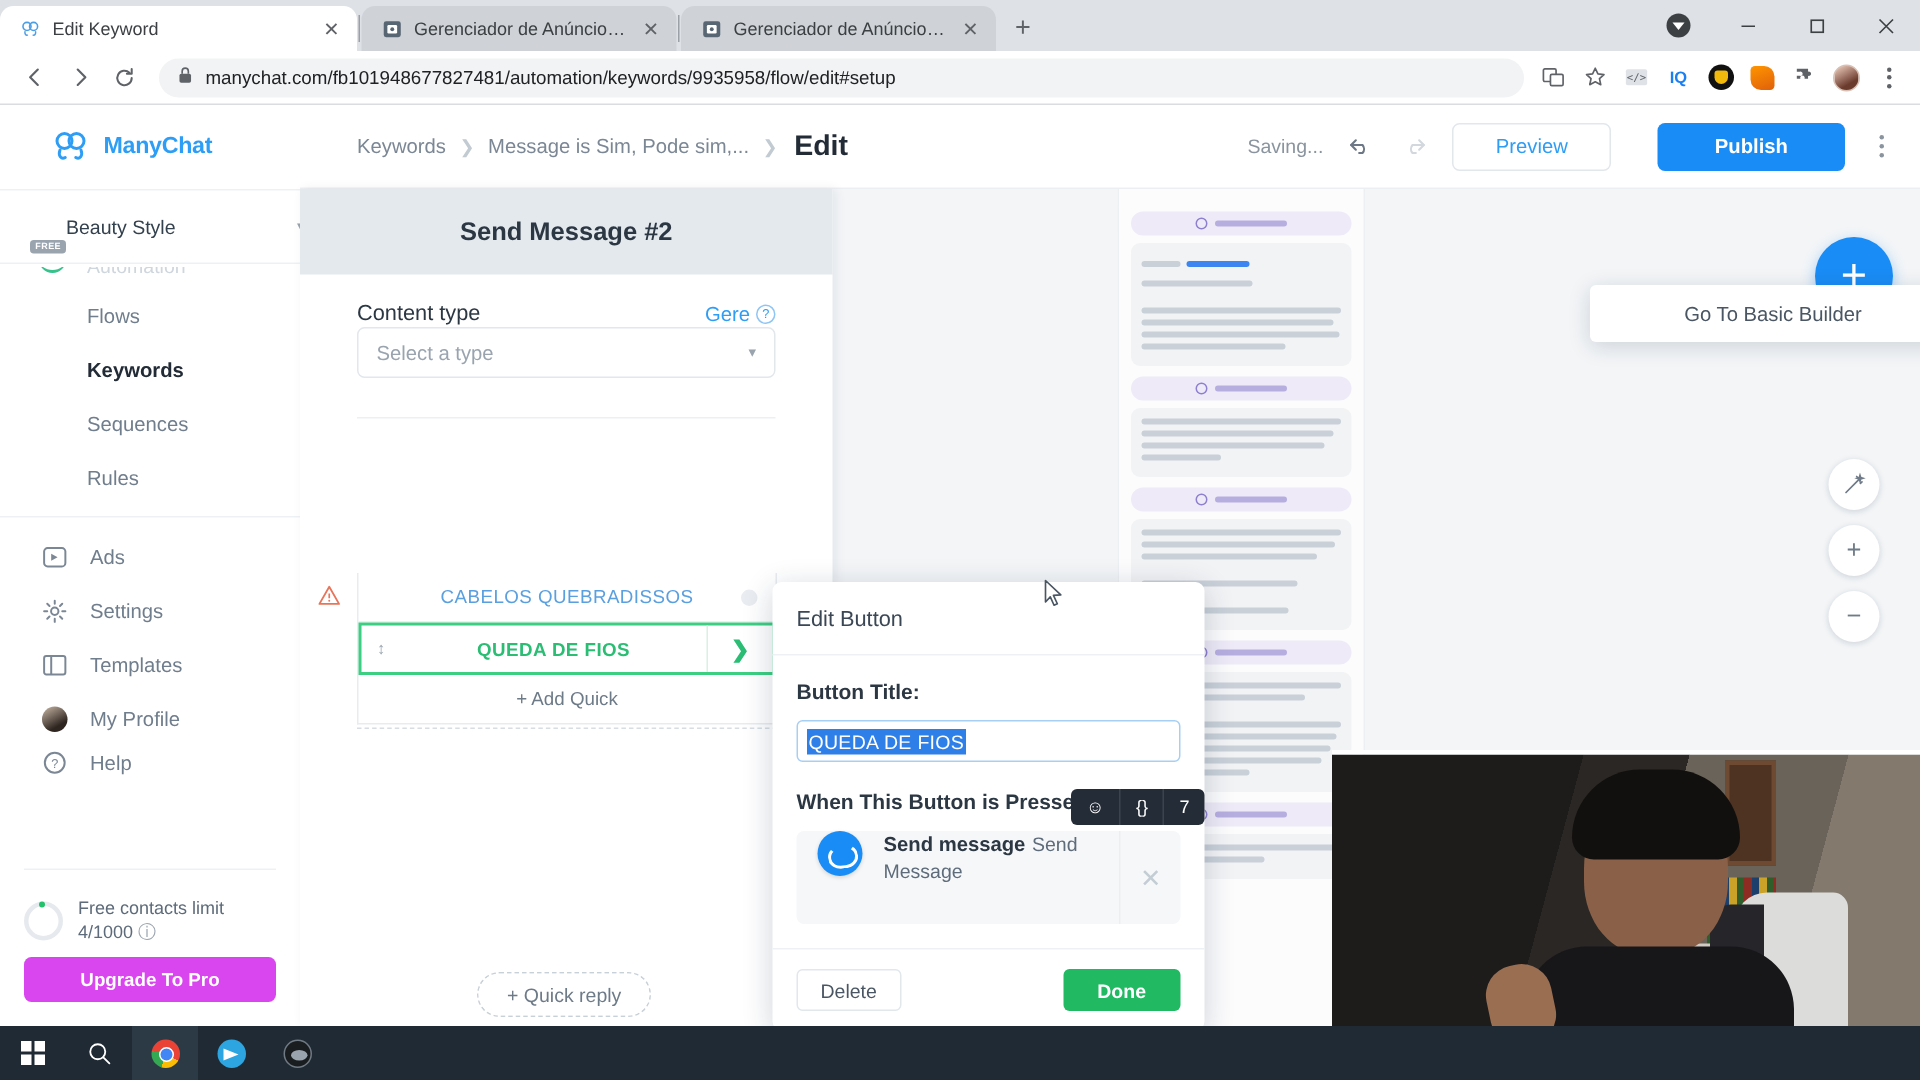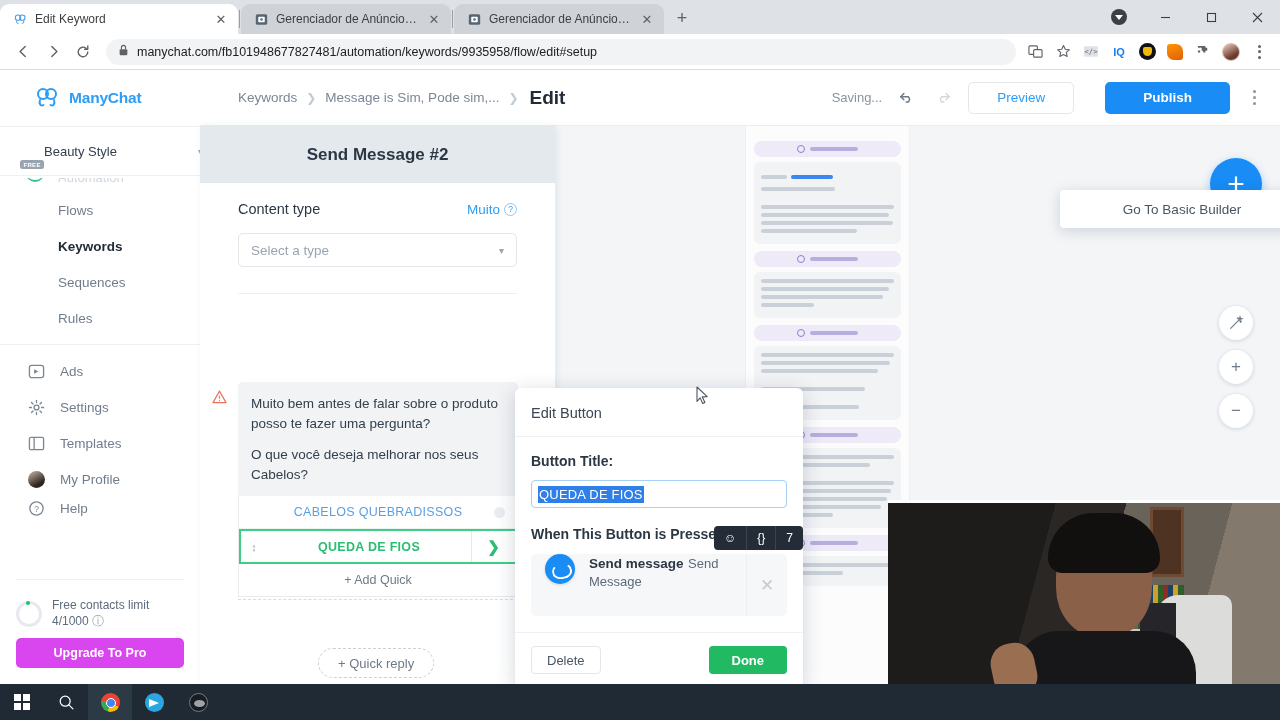--- a/index.html
+++ b/index.html
@@ -179,21 +179,21 @@
 
   
   .editor { position:absolute; left:200px; top:56px; width:355px; height:558px; background:#fff; box-shadow:2px 0 7px rgba(20,40,70,.07); }
   .ed-head { height:57px; background:#e4e9ee; display:flex; align-items:center; justify-content:center; font-size:17px; font-weight:700; color:#2c3744; }
   .ed-body { padding:18px 38px 0; }
   .ct-row { display:flex; align-items:center; justify-content:space-between; }
   .ct-lbl { font-size:14.5px; color:#2c3744; }
   .ct-about { font-size:13.5px; color:#2e9df5; display:flex; align-items:center; gap:4px; }
   .qmark { width:13px; height:13px; border-radius:50%; border:1px solid #8fc5f5; font-size:8.5px; display:flex; align-items:center; justify-content:center; color:#2e9df5; }
   .select {
-    margin-top:16px; height:34px; border:1px solid #e2e7ec; border-radius:5px;
+    margin-top:1px; height:34px; border:1px solid #e2e7ec; border-radius:5px;
     display:flex; align-items:center; padding:0 12px; font-size:13.5px; color:#9aa4af;
   }
   .select .sc { margin-left:auto; font-size:10px; color:#9aa4af; }
   .ed-hr { margin-top:26px; border-top:1px solid #edf0f3; }
 
   .msgblock { position:absolute; left:238px; top:312px; width:280px; }
   .warn-ic { position:absolute; left:-26px; top:8px; color:#e8745a; font-size:14px; }
   .msgtext {
     background:#f2f3f5; border-radius:5px 5px 0 0; padding:12px 13px;
     font-size:13.5px; line-height:1.45; color:#33404d;
@@ -684,44 +684,40 @@
         <div class="zbtn">−</div>
       </div>
     </div>
 
     <div class="editor">
       <div class="ed-head">Send Message #2</div>
       <div class="ed-body">
         <div class="ct-row">
           <span class="ct-lbl">Content type</span>
           <span class="ct-about">
-            <span>Muito</span>
+            <span>Gere</span>
             <span class="qmark">?</span>
           </span>
         </div>
         <div class="select">
           <span>Select a type</span>
           <span class="sc">▾</span>
         </div>
         <div class="ed-hr"></div>
       </div>
     </div>
 
     <div class="msgblock">
       <span class="warn-ic">
         <svg width="15" height="14" viewBox="0 0 16 15">
             <path d="M8 1.2l7 12.3H1z" fill="none" stroke="#e8745a" stroke-width="1.3" stroke-linejoin="round"></path>
             <path d="M8 6v3.4" stroke="#e8745a" stroke-width="1.2"></path>
             <circle cx="8" cy="11.3" r=".7" fill="#e8745a"></circle>
           </svg>
       </span>
-      <div class="msgtext">
-        <p>Muito bem antes de falar sobre o produto posso te fazer uma pergunta?</p>
-        <p>O que você deseja melhorar nos seus Cabelos?</p>
-      </div>
       <div class="btnlist">
         <div class="mbtn">
           <span class="mlabel">CABELOS QUEBRADISSOS</span>
           <span class="ghostcirc"></span>
         </div>
         <div class="mbtn selected">
           <span class="drag">↕</span>
           <span class="mlabel">QUEDA DE FIOS</span>
           <span class="chevgo">❯</span>
         </div>

